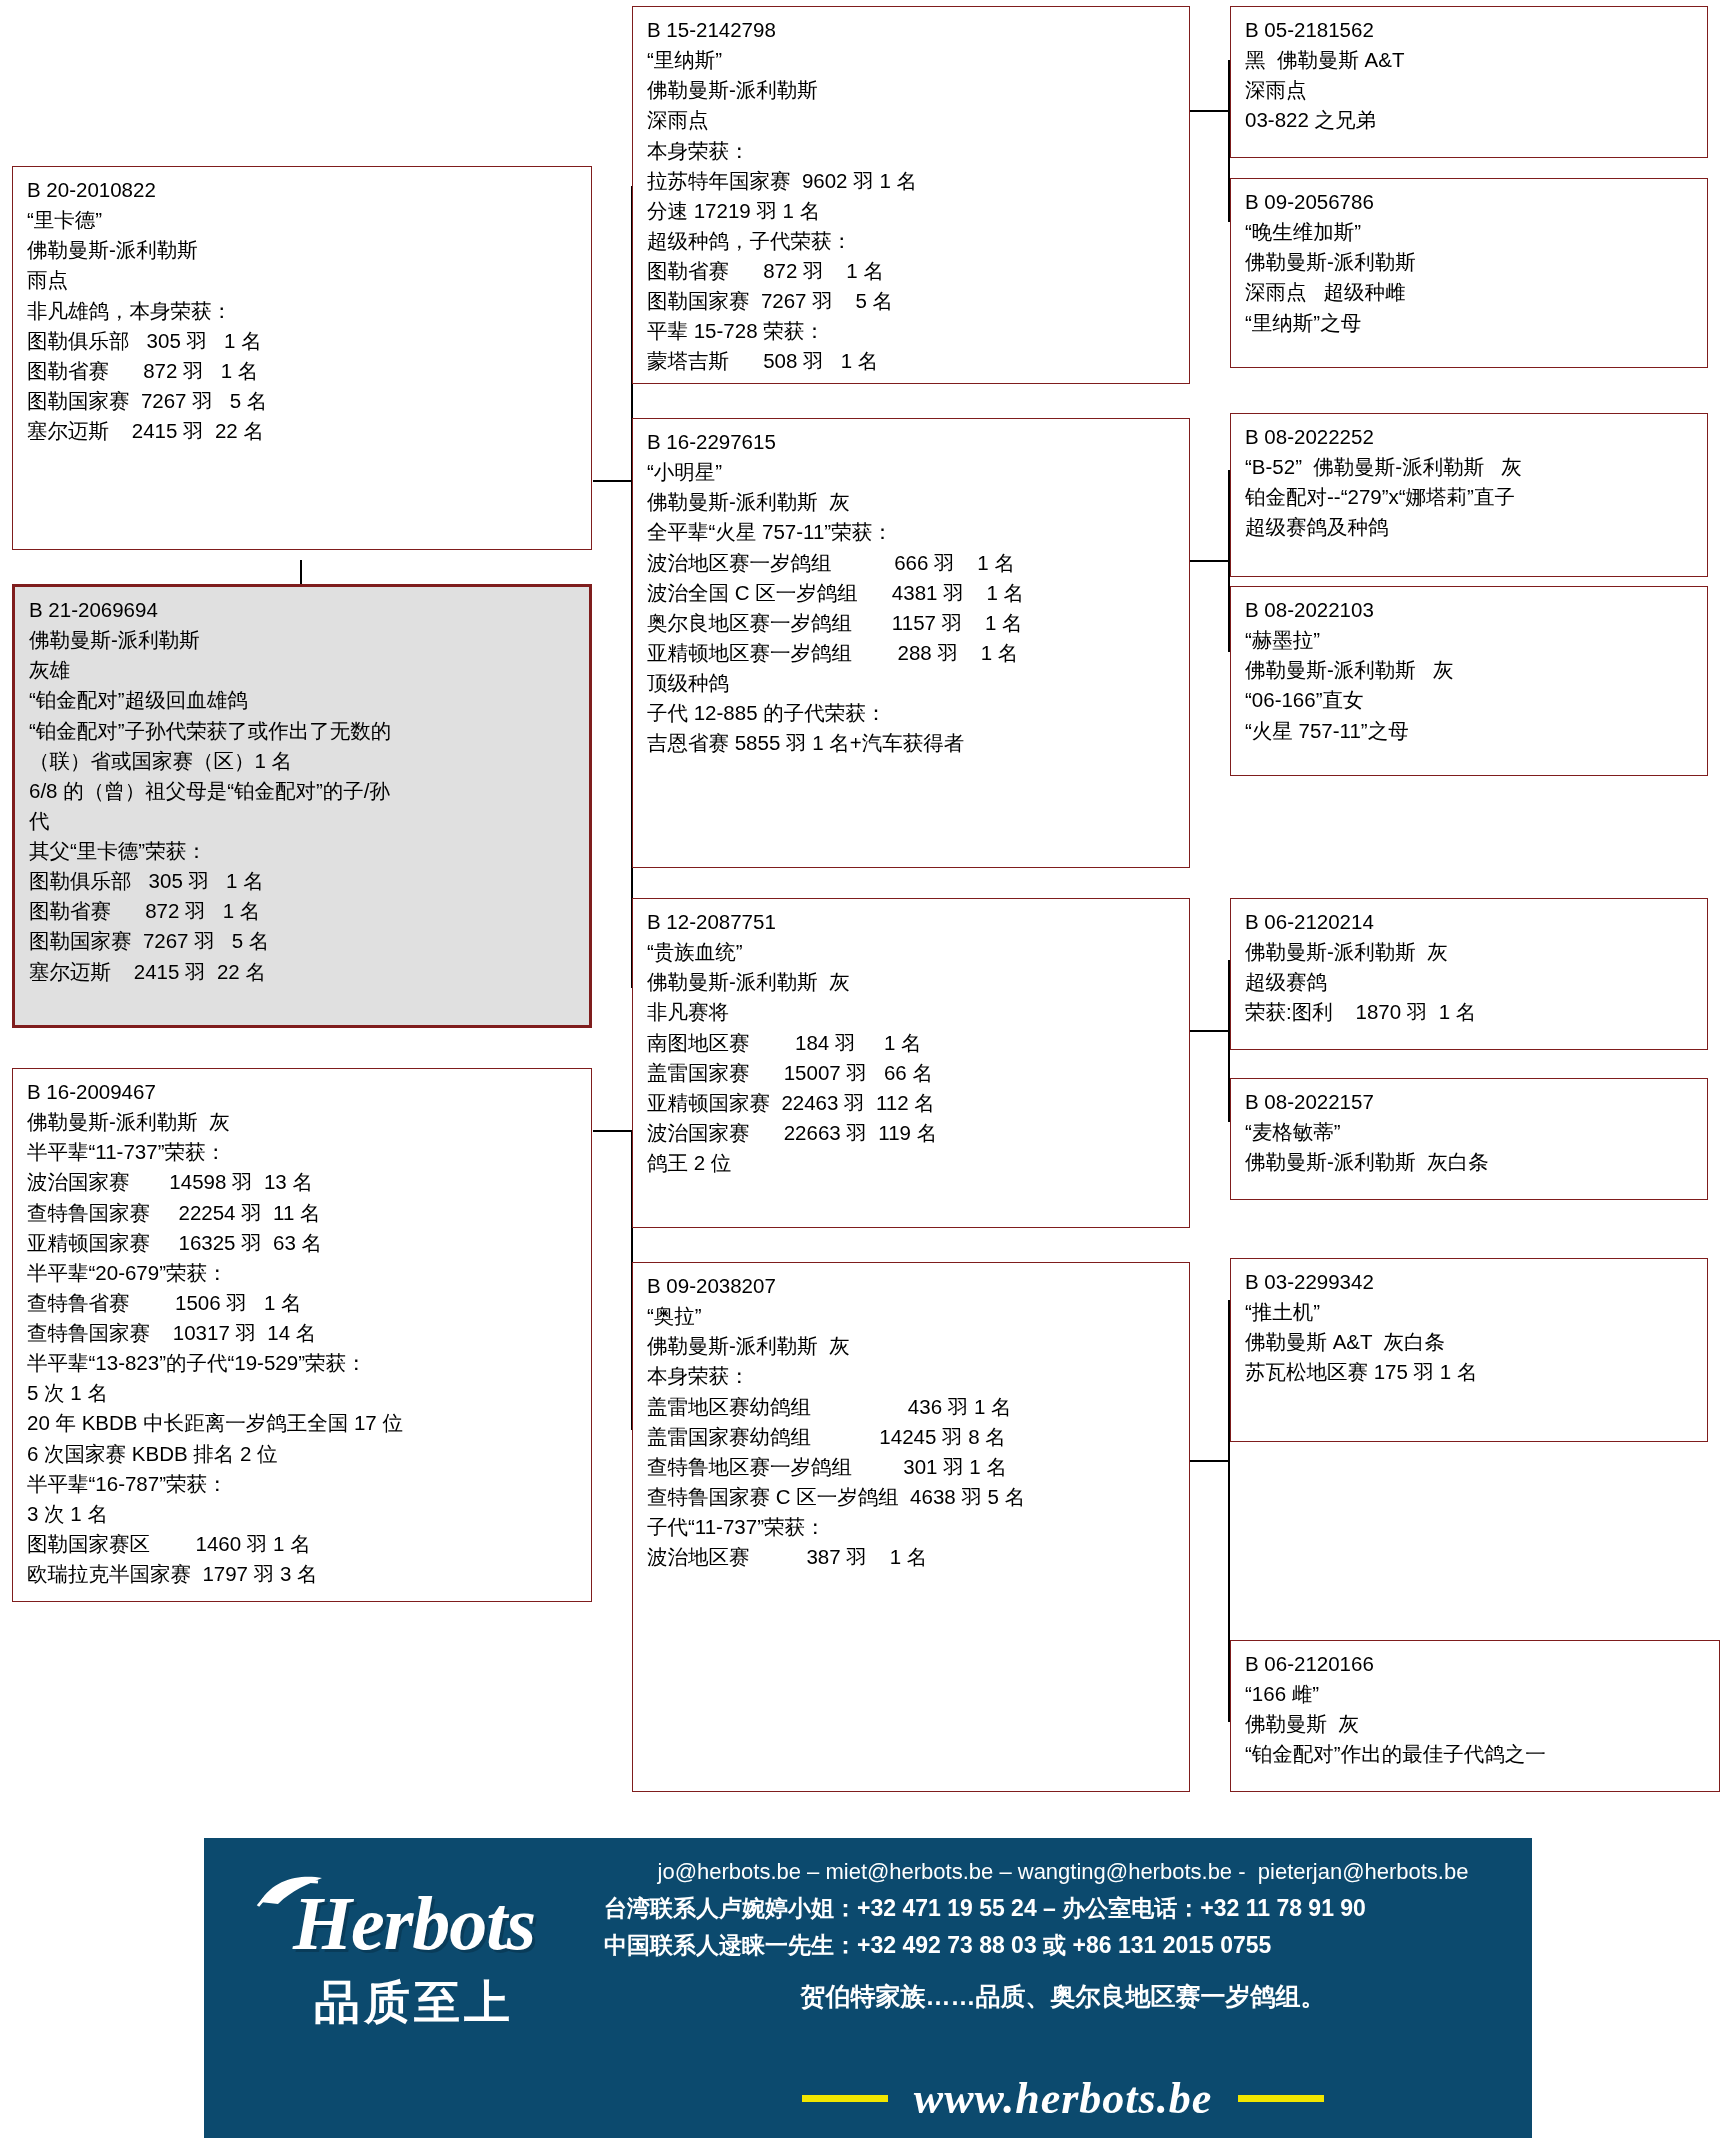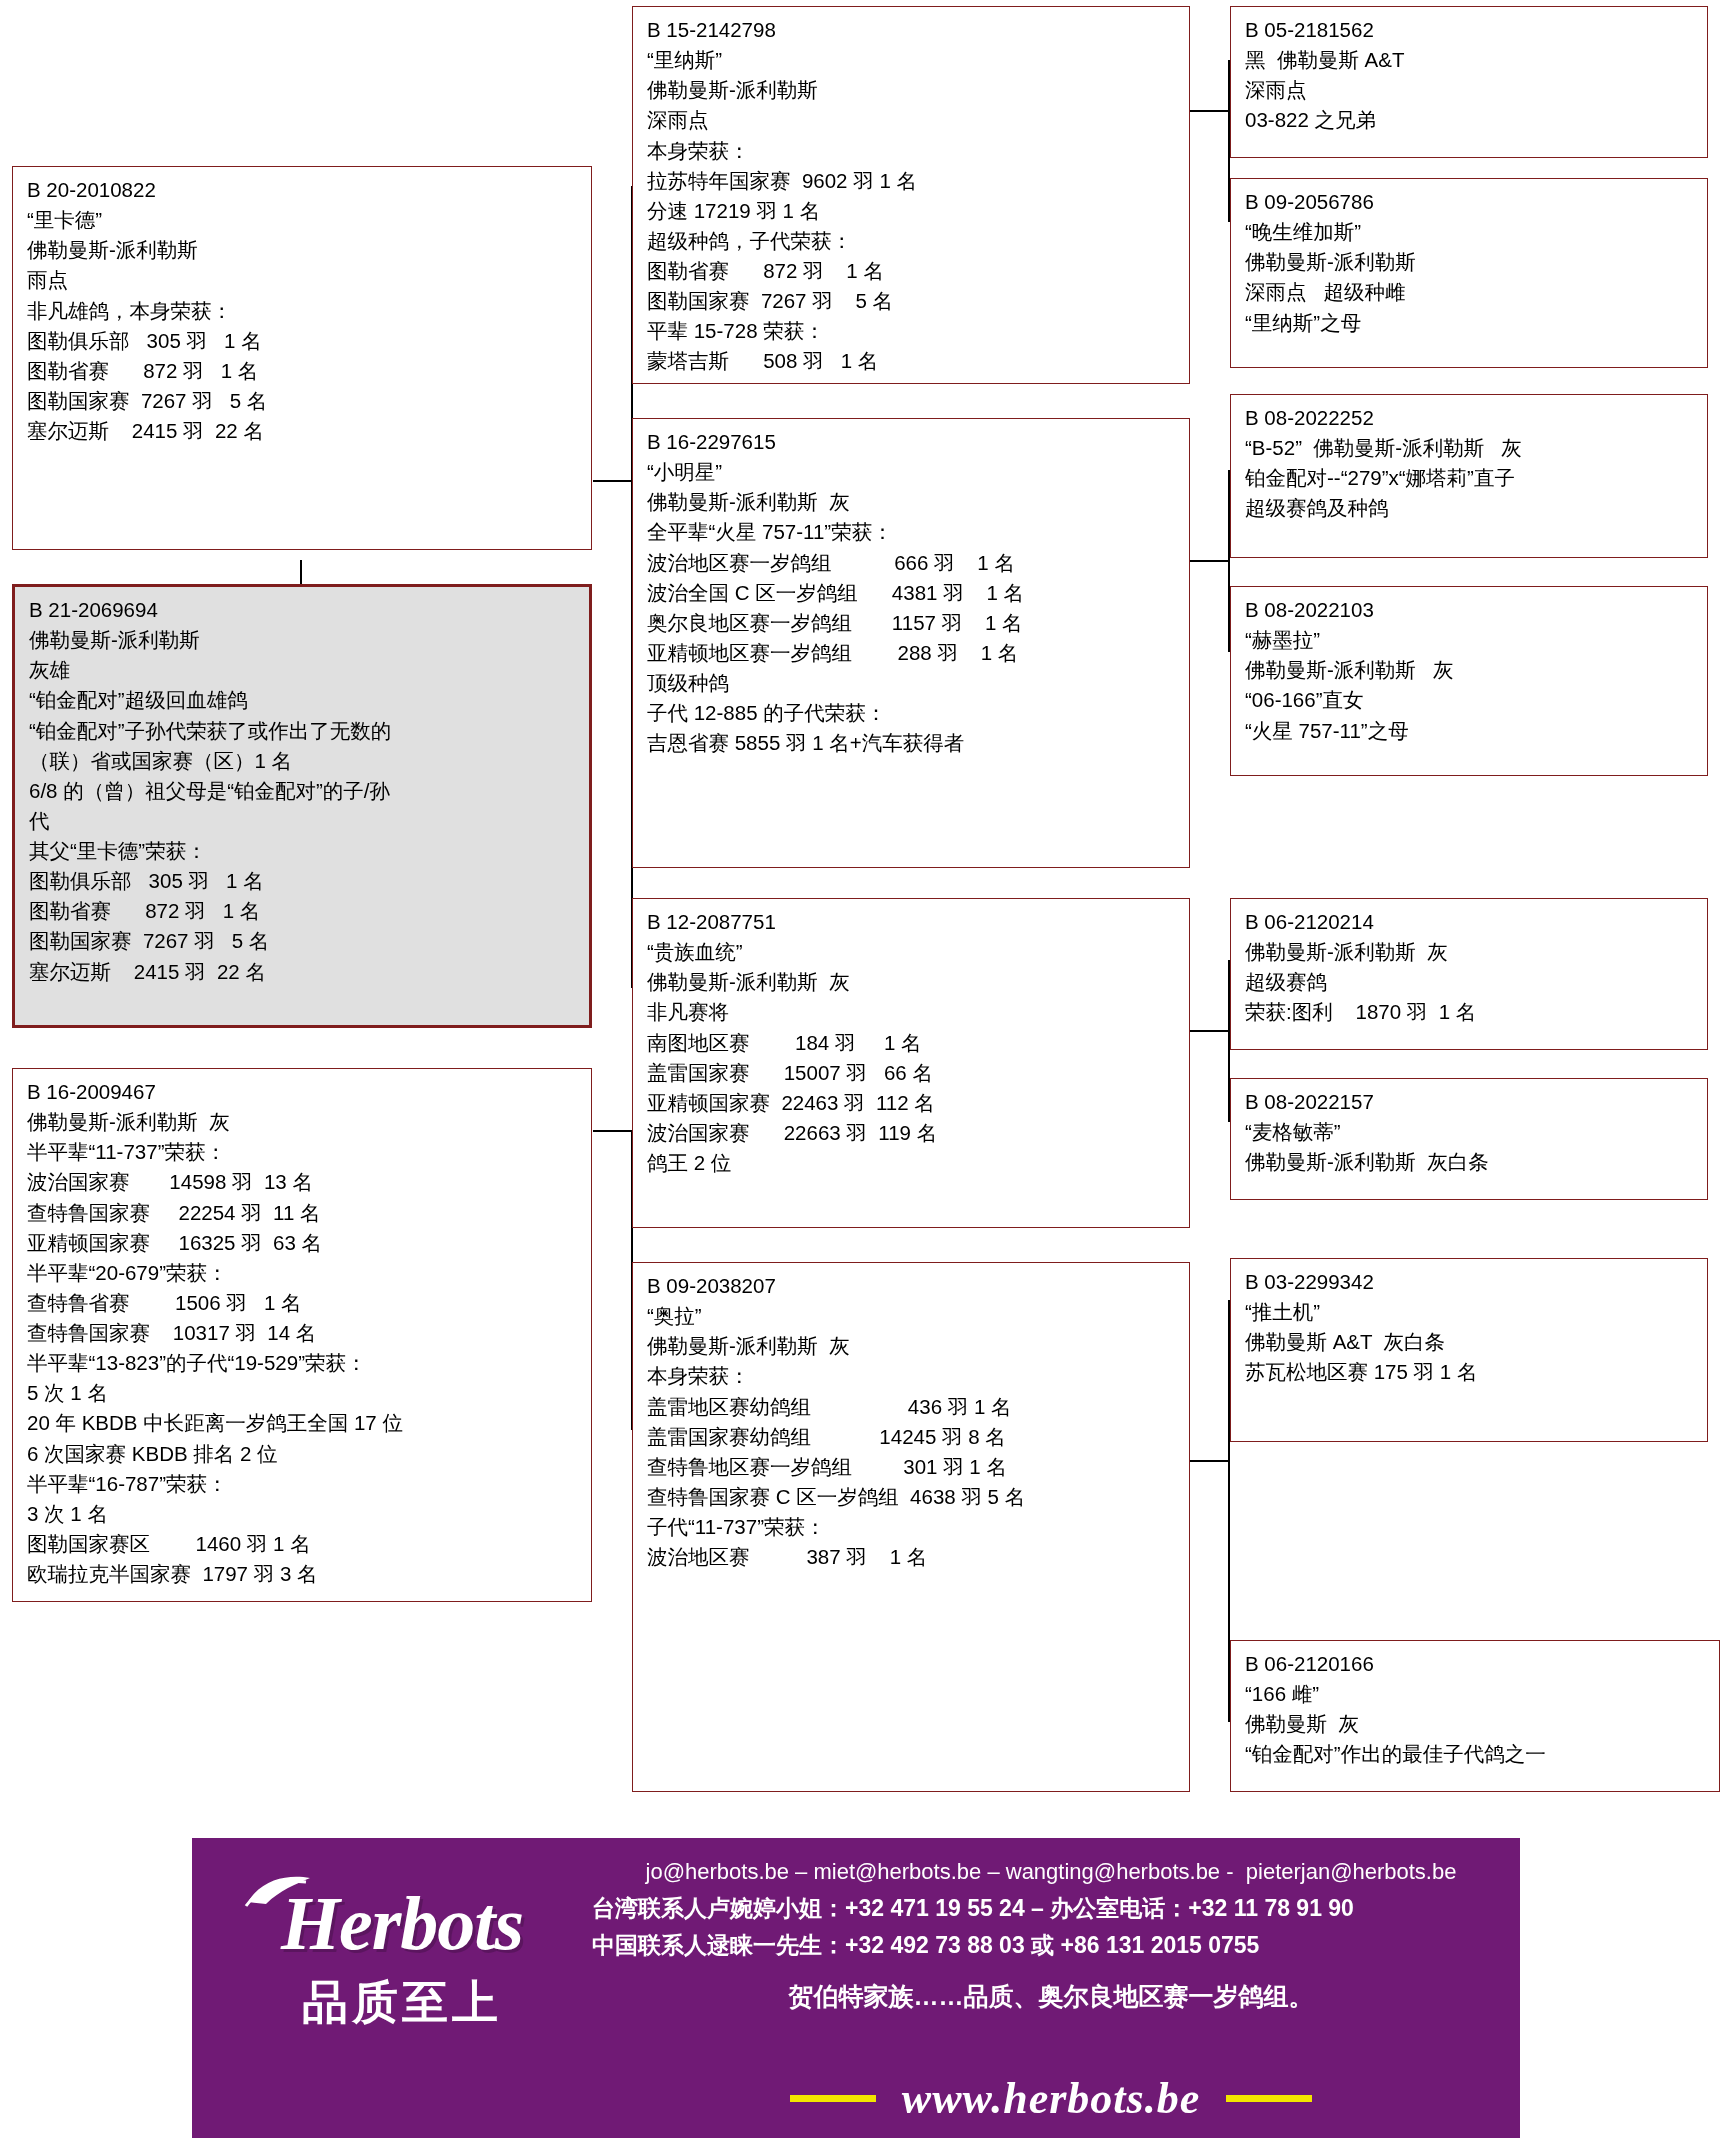--- a/index.html
+++ b/index.html
@@ -42,25 +42,25 @@
   .conn {
     position: absolute;
     background: #000;
   }
   .conn.h { height: 2px; }
   .conn.v { width: 2px; }
 
   
   .footer {
     position: absolute;
-    left: 192px;
+    left: 204px;
     top: 1838px;
     width: 1328px;
     height: 300px;
-    background: #701a75;
+    background: #0c4a6e;
     color: #ffffff;
     overflow: hidden;
   }
   .footer-logo {
     position: absolute;
     left: 30px;
     top: 10px;
     width: 360px;
     height: 280px;
     text-align: center;
@@ -262,21 +262,21 @@
 黑  佛勒曼斯 A&amp;T
 深雨点
 03-822 之兄弟</div>
 
   <div class="box" style="left:1230px; top:178px; width:478px; height:190px;">B 09-2056786
 “晚生维加斯”
 佛勒曼斯-派利勒斯
 深雨点   超级种雌
 “里纳斯”之母</div>
 
-  <div class="box" style="left:1230px; top:394px; width:478px; height:164px;">B 08-2022252
+  <div class="box" style="left:1230px; top:413px; width:478px; height:164px;">B 08-2022252
 “B-52”  佛勒曼斯-派利勒斯   灰
 铂金配对--“279”x“娜塔莉”直子
 超级赛鸽及种鸽</div>
 
   <div class="box" style="left:1230px; top:586px; width:478px; height:190px;">B 08-2022103
 “赫墨拉”
 佛勒曼斯-派利勒斯   灰
 “06-166”直女
 “火星 757-11”之母</div>
 

